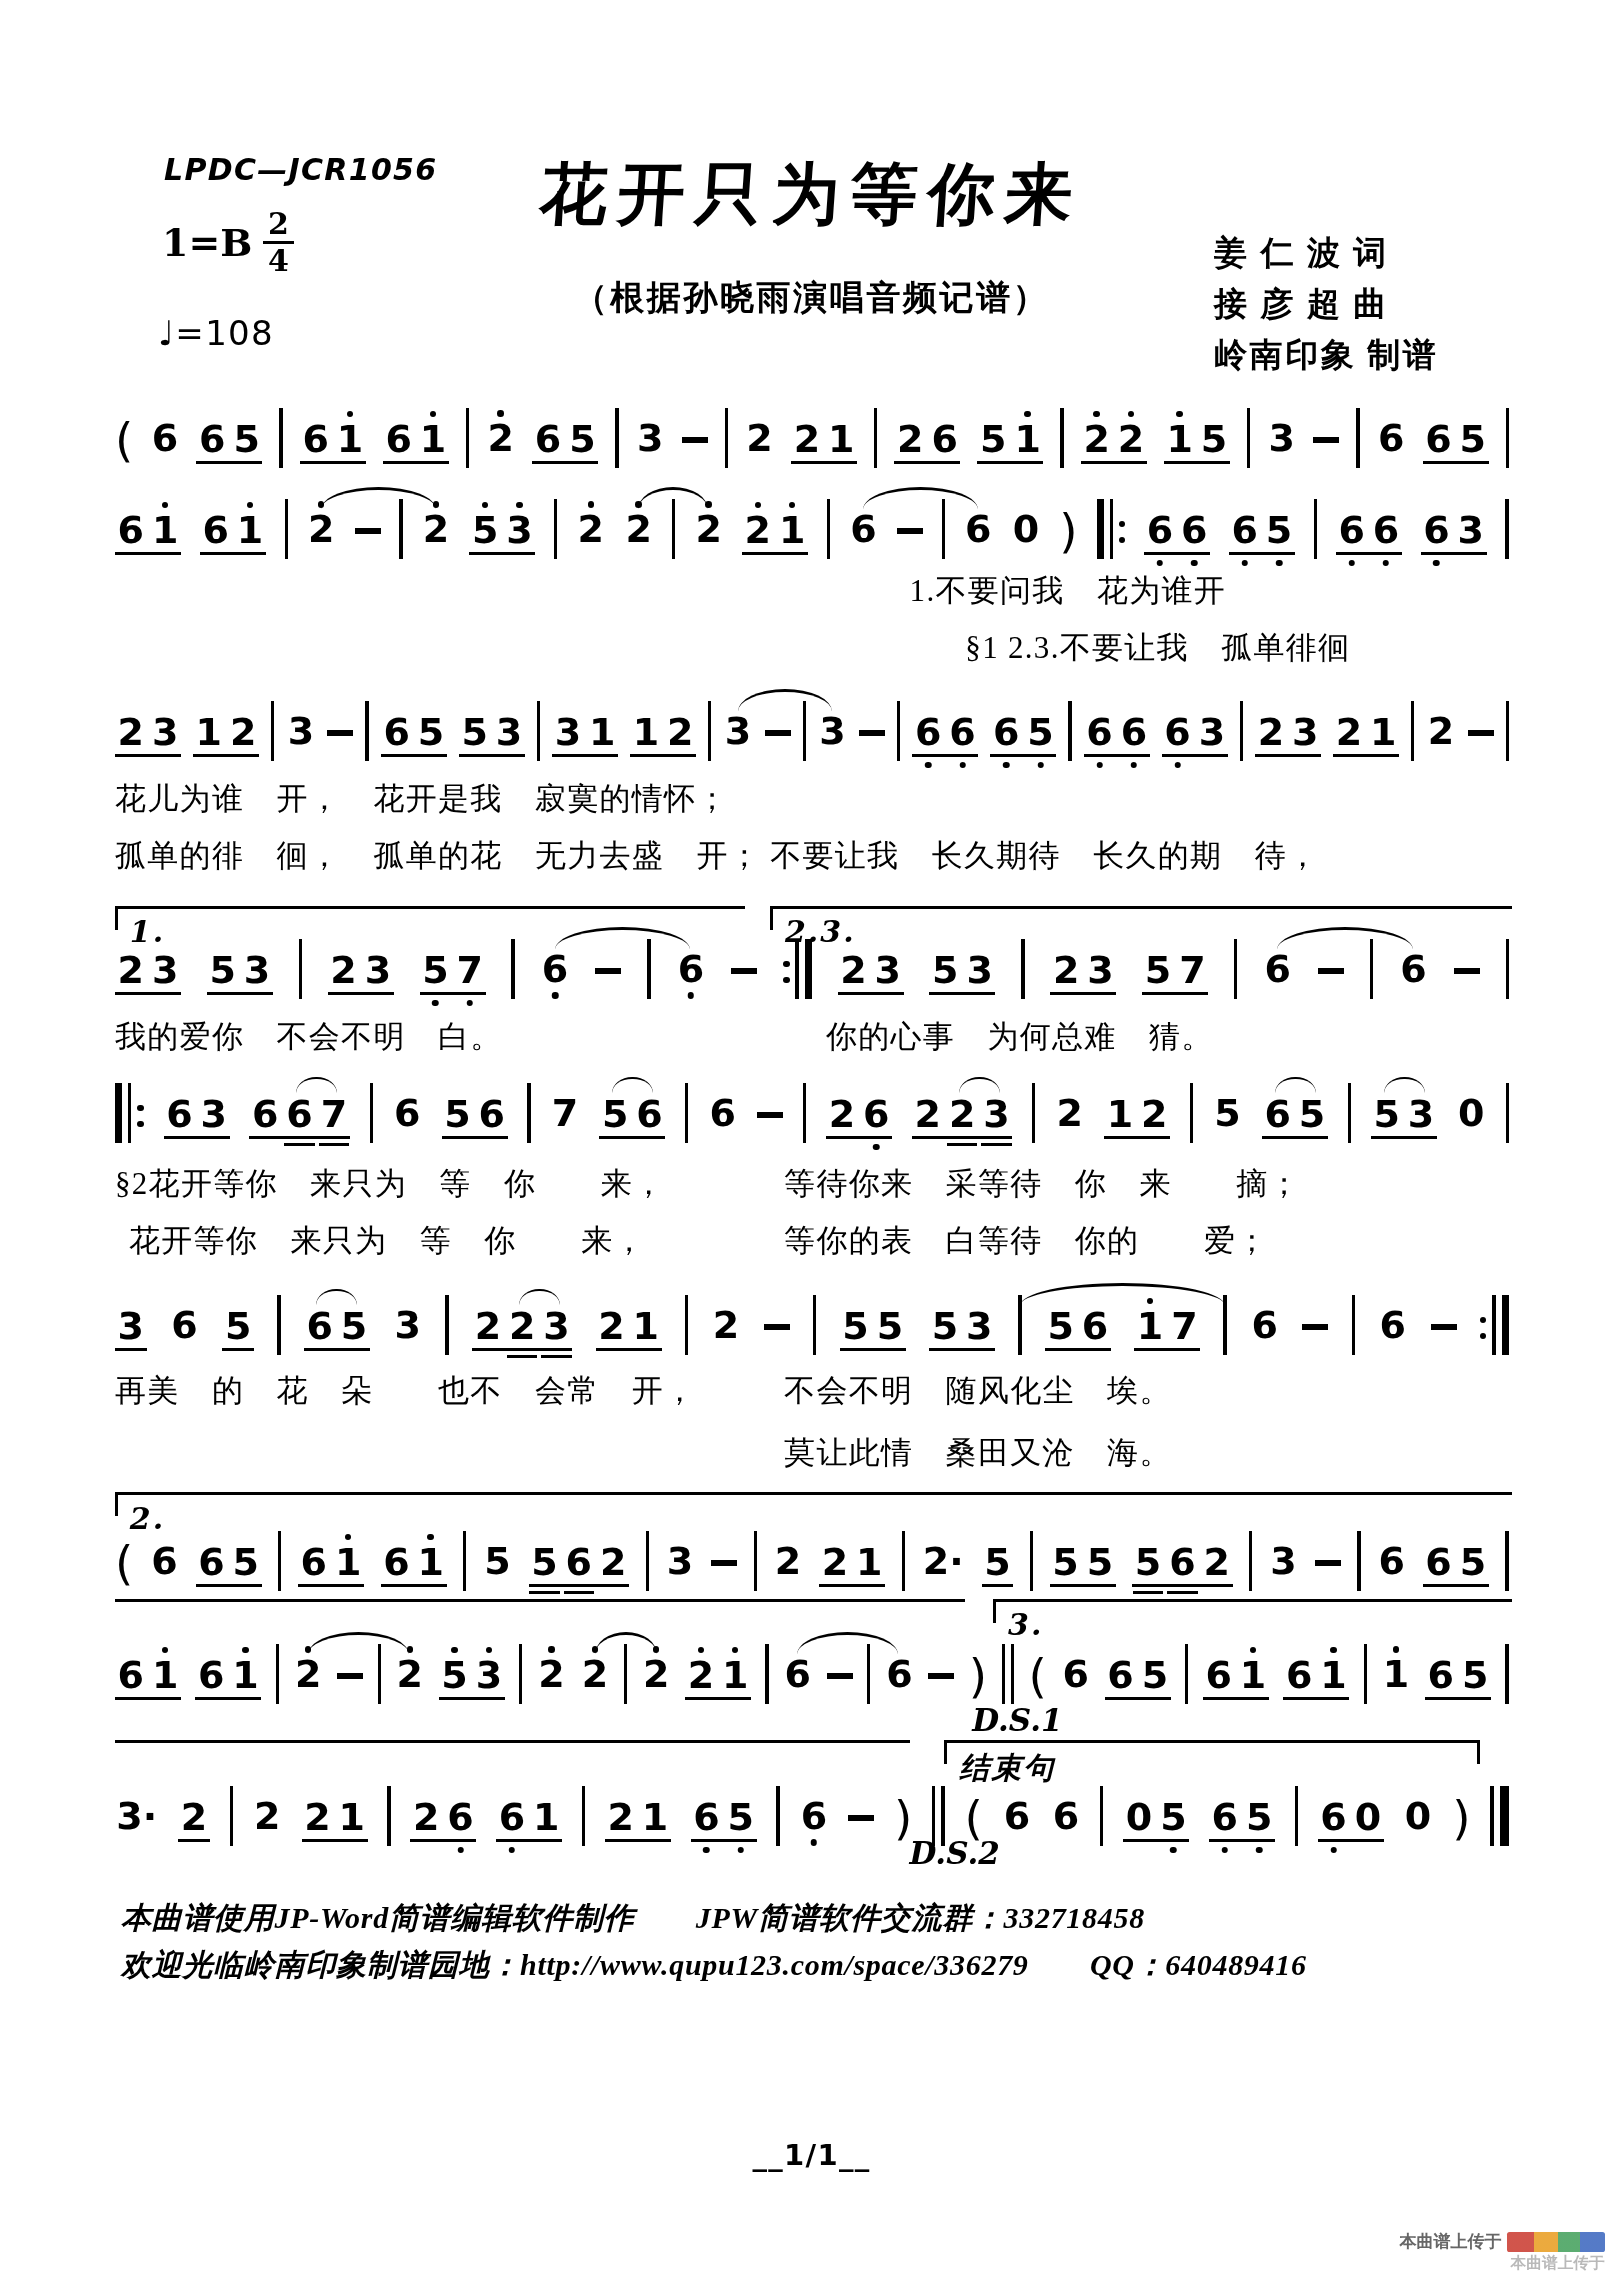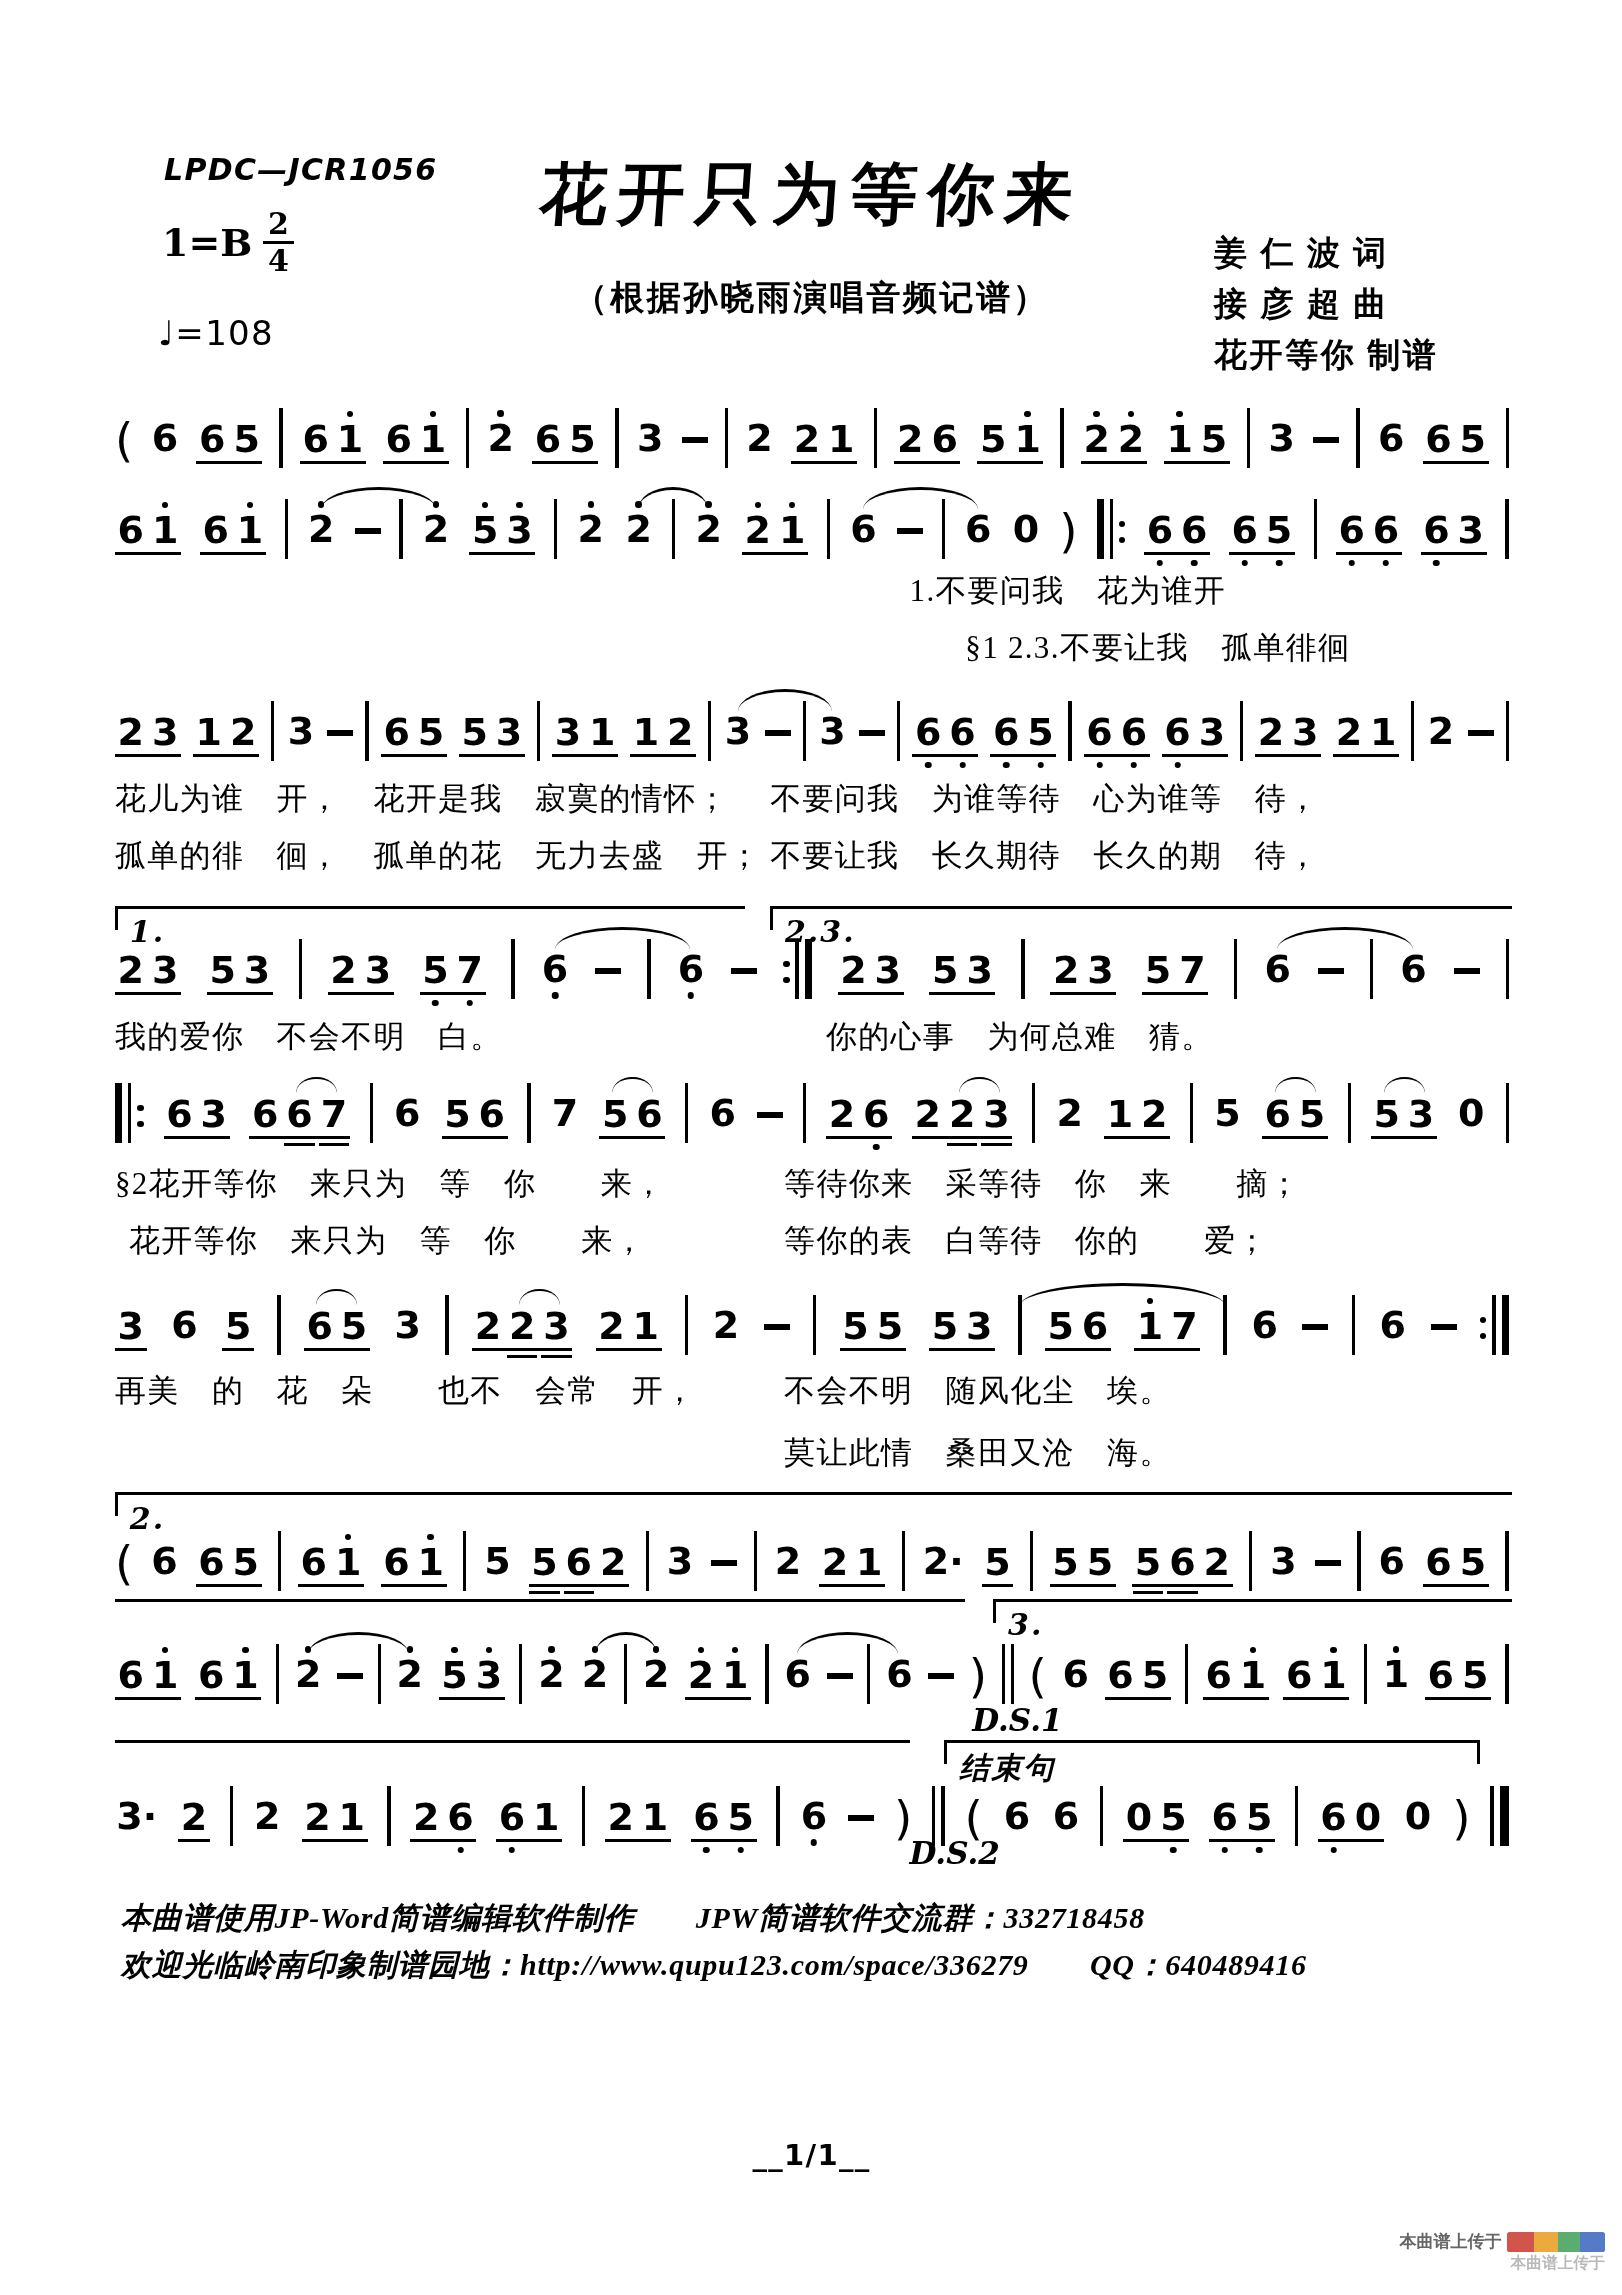--- a/index.html
+++ b/index.html
@@ -78,21 +78,21 @@
       <span class="fn">2</span>
       <span class="fd">4</span>
     </span>
   </div>
   <div class="tempo">
     <span>♩</span><span>=108</span>
   </div>
   <div class="credits">
     <div>姜 仁 波 词</div>
     <div>接 彦 超 曲</div>
-    <div>花开等你 制谱</div>
+    <div>岭南印象 制谱</div>
   </div>
 
   <div id="score">
       <div class="system" style="top: 391px;">
         <div class="notesrow">
           <div class="par">(</div>
           <div class="single">
             <div class="n">
               <div class="dtop"></div>
               <div class="dg">6</div>
@@ -594,21 +594,20 @@
               <div class="dtop"></div>
               <div class="dg">2</div>
             </div>
           </div>
           <div class="dash"></div>
           <div class="bar"></div>
           <div class="tie" style="left: 623px; width: 94px;"></div>
         </div>
         <div class="lyr" style="top: 94px;">
           <div class="lseg" style="left: 0%;">花儿为谁　开，　花开是我　寂寞的情怀；</div>
-          <div class="lseg" style="left: 47%;">不要问我　为谁等待　心为谁等　待，</div>
         </div>
         <div class="lyr" style="top: 151px;">
           <div class="lseg" style="left: 0%;">孤单的徘　徊，　孤单的花　无力去盛　开；</div>
           <div class="lseg" style="left: 47%;">不要让我　长久期待　长久的期　待，</div>
         </div>
       </div>
       <div class="system" style="top: 922px;">
         <div class="brk tl" style="left: 0%; width: 45%; top: -16.4px;">
           <div class="brklabel">1.</div>
         </div>

